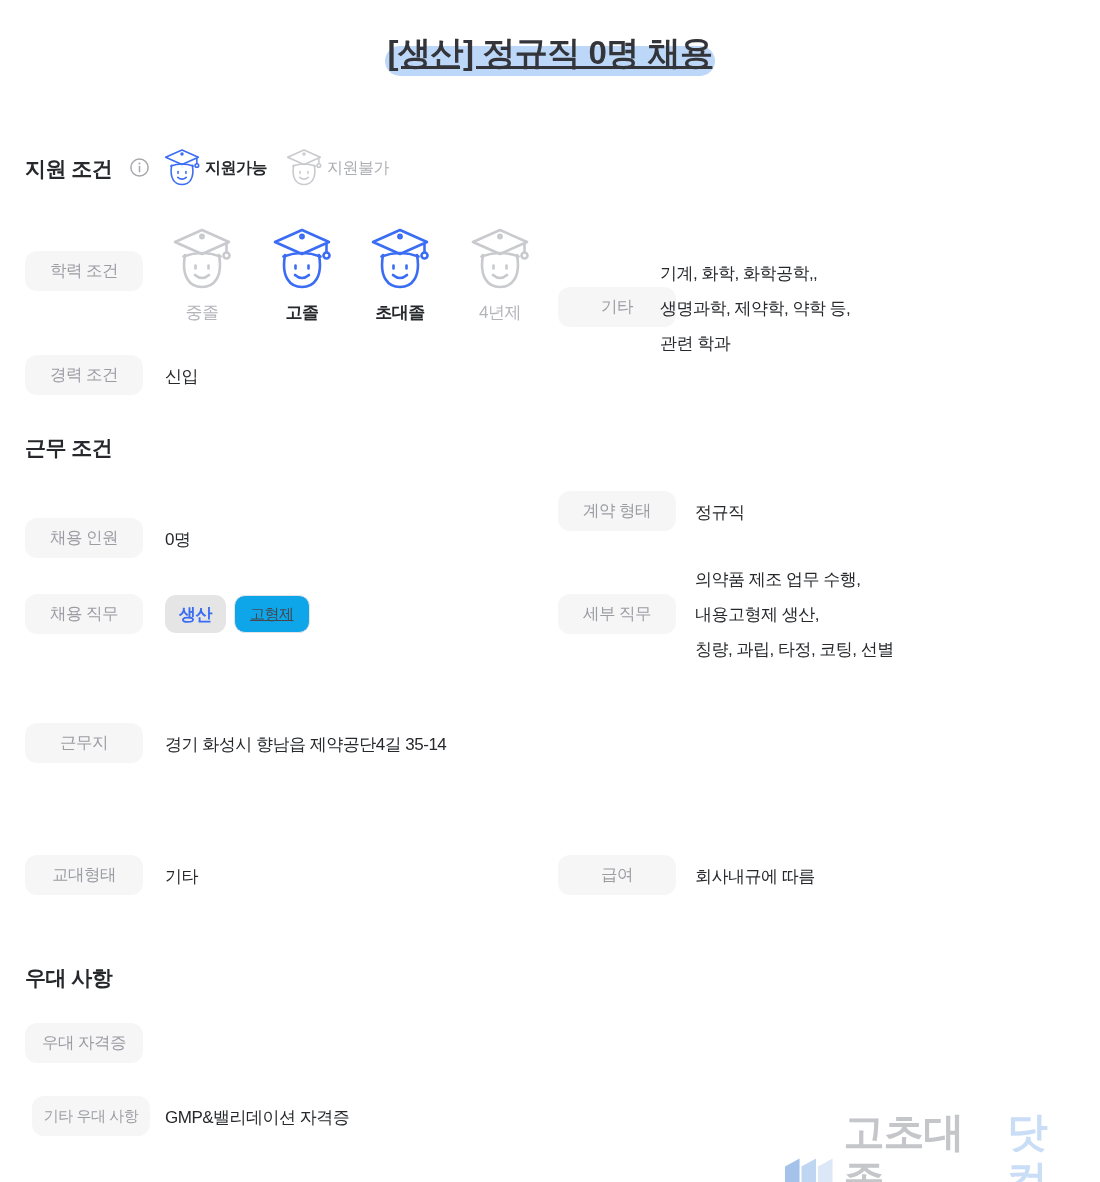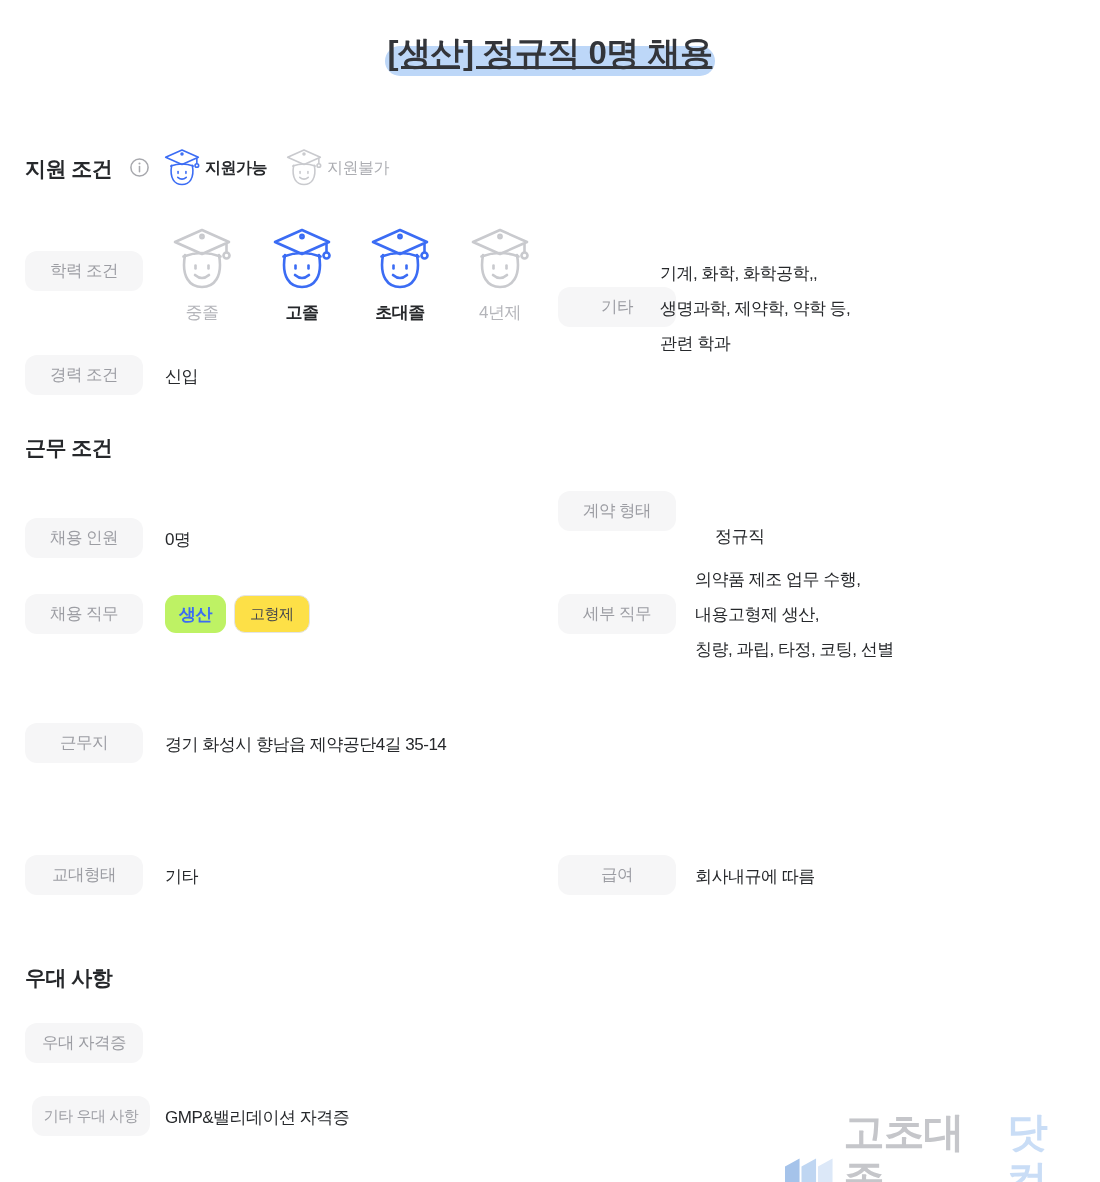--- a/index.html
+++ b/index.html
@@ -24,25 +24,25 @@
   .pill { position:absolute; width:118px; height:40px; border-radius:12px; background:#F6F6F7;
     color:#9C9DA3; font-size:16.5px; display:flex; align-items:center; justify-content:center;
     letter-spacing:-0.5px; }
   .pill.small-text { font-size:15px; }
   
   .val { position:absolute; font-size:17px; color:#26282B; letter-spacing:-0.5px; }
   .val-lines { position:absolute; font-size:17px; color:#26282B; letter-spacing:-0.5px; }
   .val-lines p { line-height:35px; height:35px; }
   
   .badge-primary { position:absolute; height:38px; padding:0 14px; border-radius:11px;
-    background:#bef264; color:#3B6CF4; font-weight:bold; font-size:17px;
+    background:#e5e5e5; color:#3B6CF4; font-weight:bold; font-size:17px;
     display:flex; align-items:center; justify-content:center; letter-spacing:-0.5px; }
   .badge-secondary { position:absolute; height:38px; padding:0 15px; border-radius:11px;
-    background:#fde047; border:1px solid #E3E4E8; color:#45474D; font-size:15px;
-    display:flex; align-items:center; justify-content:center; letter-spacing:-0.5px; }
+    background:#0ea5e9; border:1px solid #E3E4E8; color:#45474D; font-size:15px;
+    display:flex; align-items:center; justify-content:center; letter-spacing:-0.5px;text-decoration:underline; }
   
   .edu-item { position:absolute; width:70px; text-align:center; }
   .edu-item .cap { width:66px; height:66px; margin:0 auto; }
   .edu-label { display:block; margin-top:6px; font-size:17px; letter-spacing:-0.5px; }
   .edu-item.active .edu-label { color:#26282B; font-weight:bold; }
   .edu-item.inactive .edu-label { color:#B4B5BA; }
   .stroke-blue { stroke:#3B6CF4; }
   .stroke-gray { stroke:#C9CACE; }
   .grad-svg { fill:none; stroke-width:2.6; stroke-linecap:round; stroke-linejoin:round; }
   
@@ -133,21 +133,21 @@
 
   <span class="pill" style="left:25px; top:355px;">경력 조건</span>
   <span class="val" style="left:165px; top:365px;">신입</span>
 
   <h2 class="sec-head" style="left:25px; top:434px;">근무 조건</h2>
 
   <span class="pill" style="left:25px; top:518px;">채용 인원</span>
   <span class="val" style="left:165px; top:528px;">0명</span>
 
   <span class="pill" style="left:558px; top:491px;">계약 형태</span>
-  <span class="val" style="left:715px; top:501px;margin-top:24px;">정규직</span>
+  <span class="val" style="left:695px; top:501px;">정규직</span>
 
   <span class="pill" style="left:25px; top:594px;">채용 직무</span>
   <span class="badge-primary" style="left:165px; top:595px;">생산</span>
   <span class="badge-secondary" style="left:234px; top:595px;">고형제</span>
 
   <span class="pill" style="left:558px; top:594px;">세부 직무</span>
   <div class="val-lines" style="left:695px; top:562px;">
     <p>의약품 제조 업무 수행,</p>
     <p>내용고형제 생산,</p>
     <p>칭량, 과립, 타정, 코팅, 선별</p>

